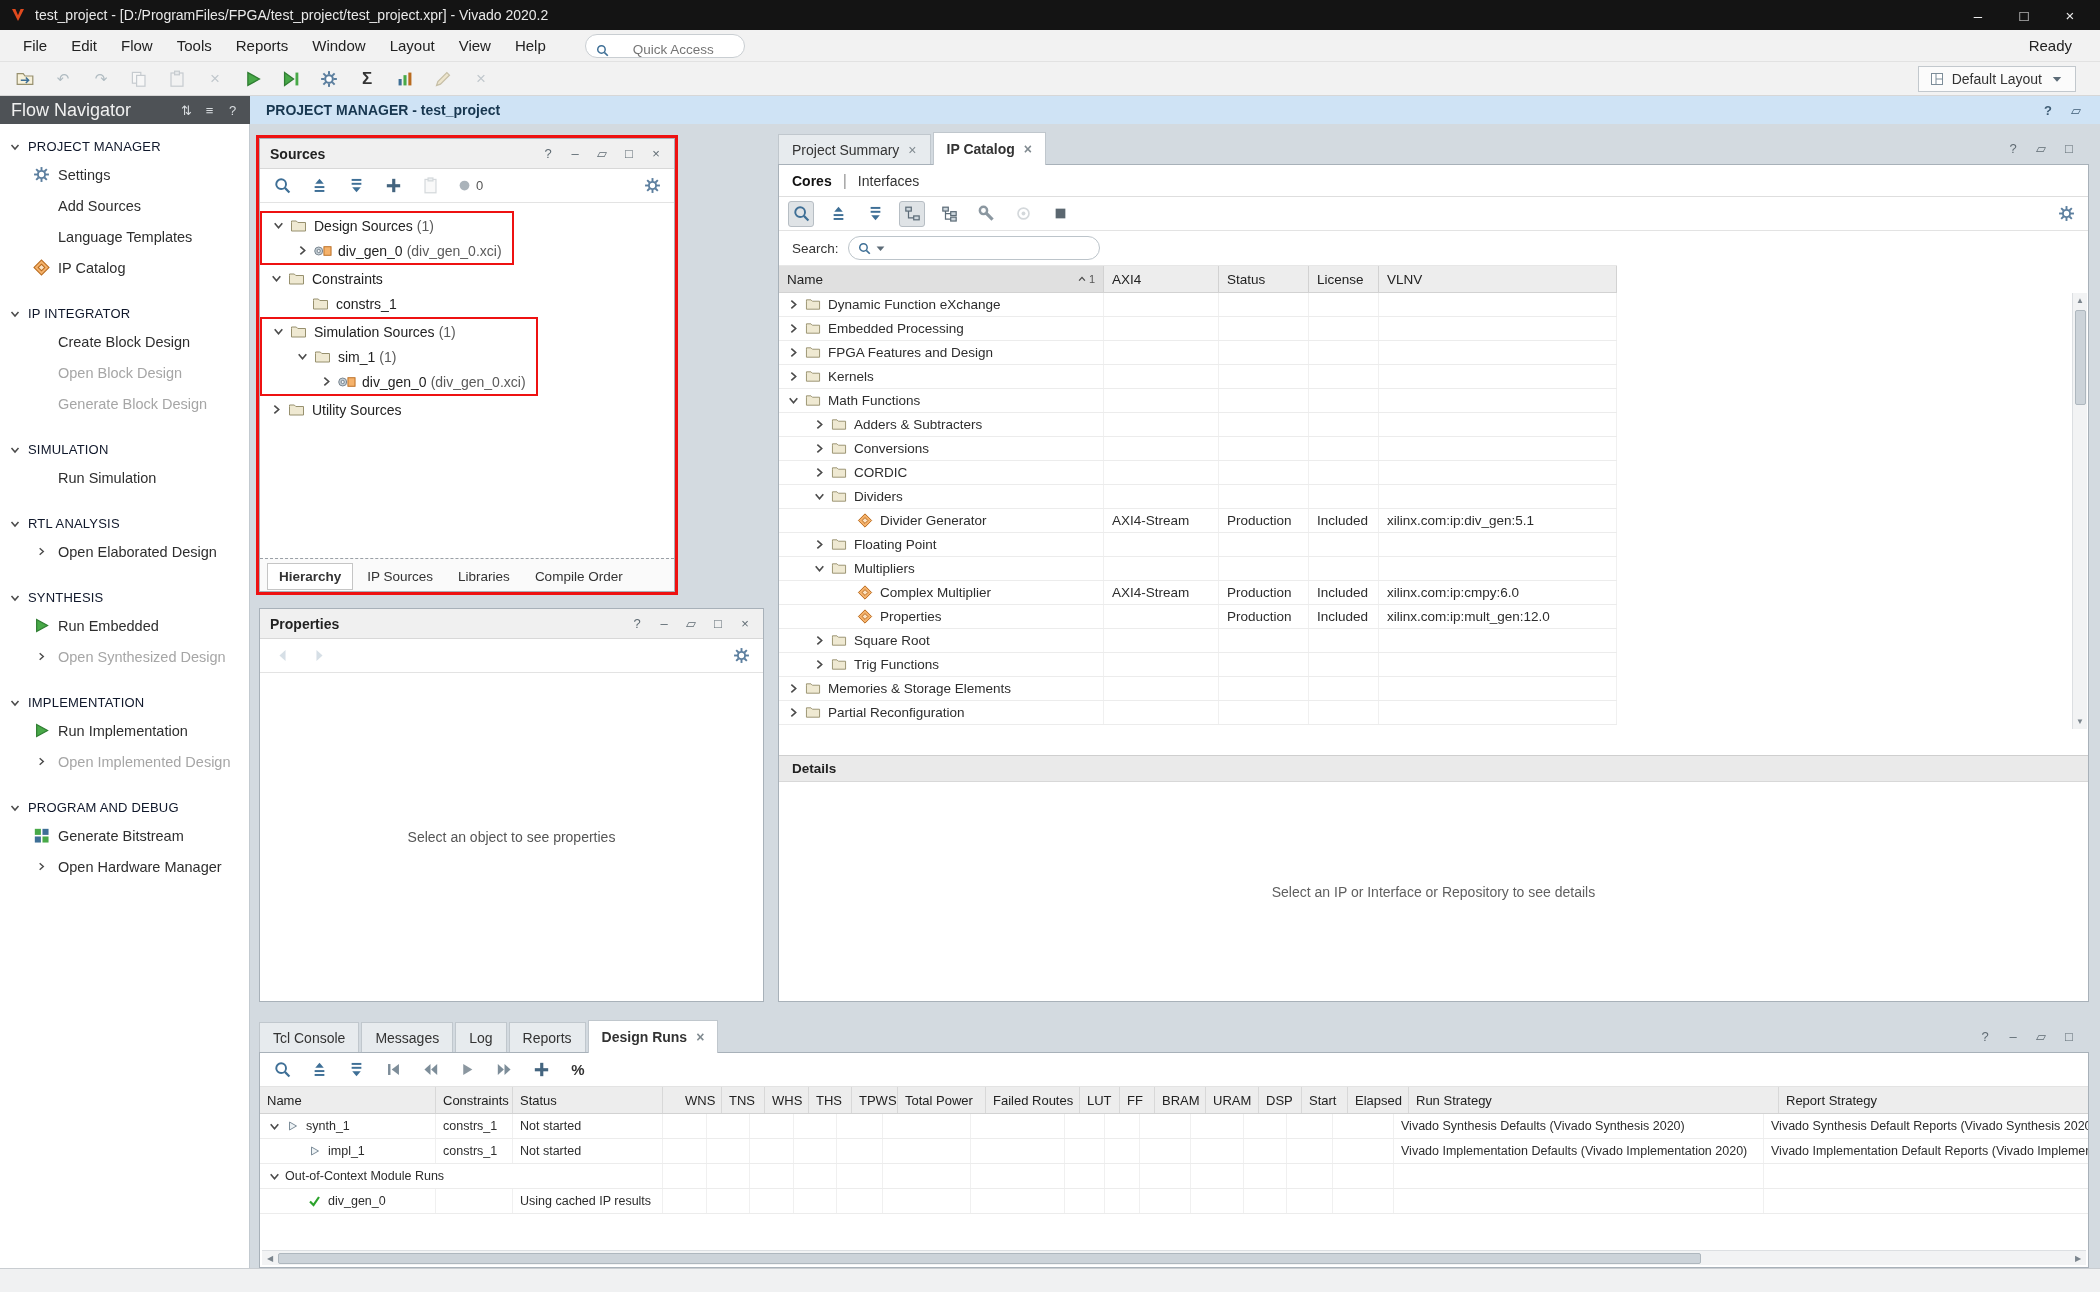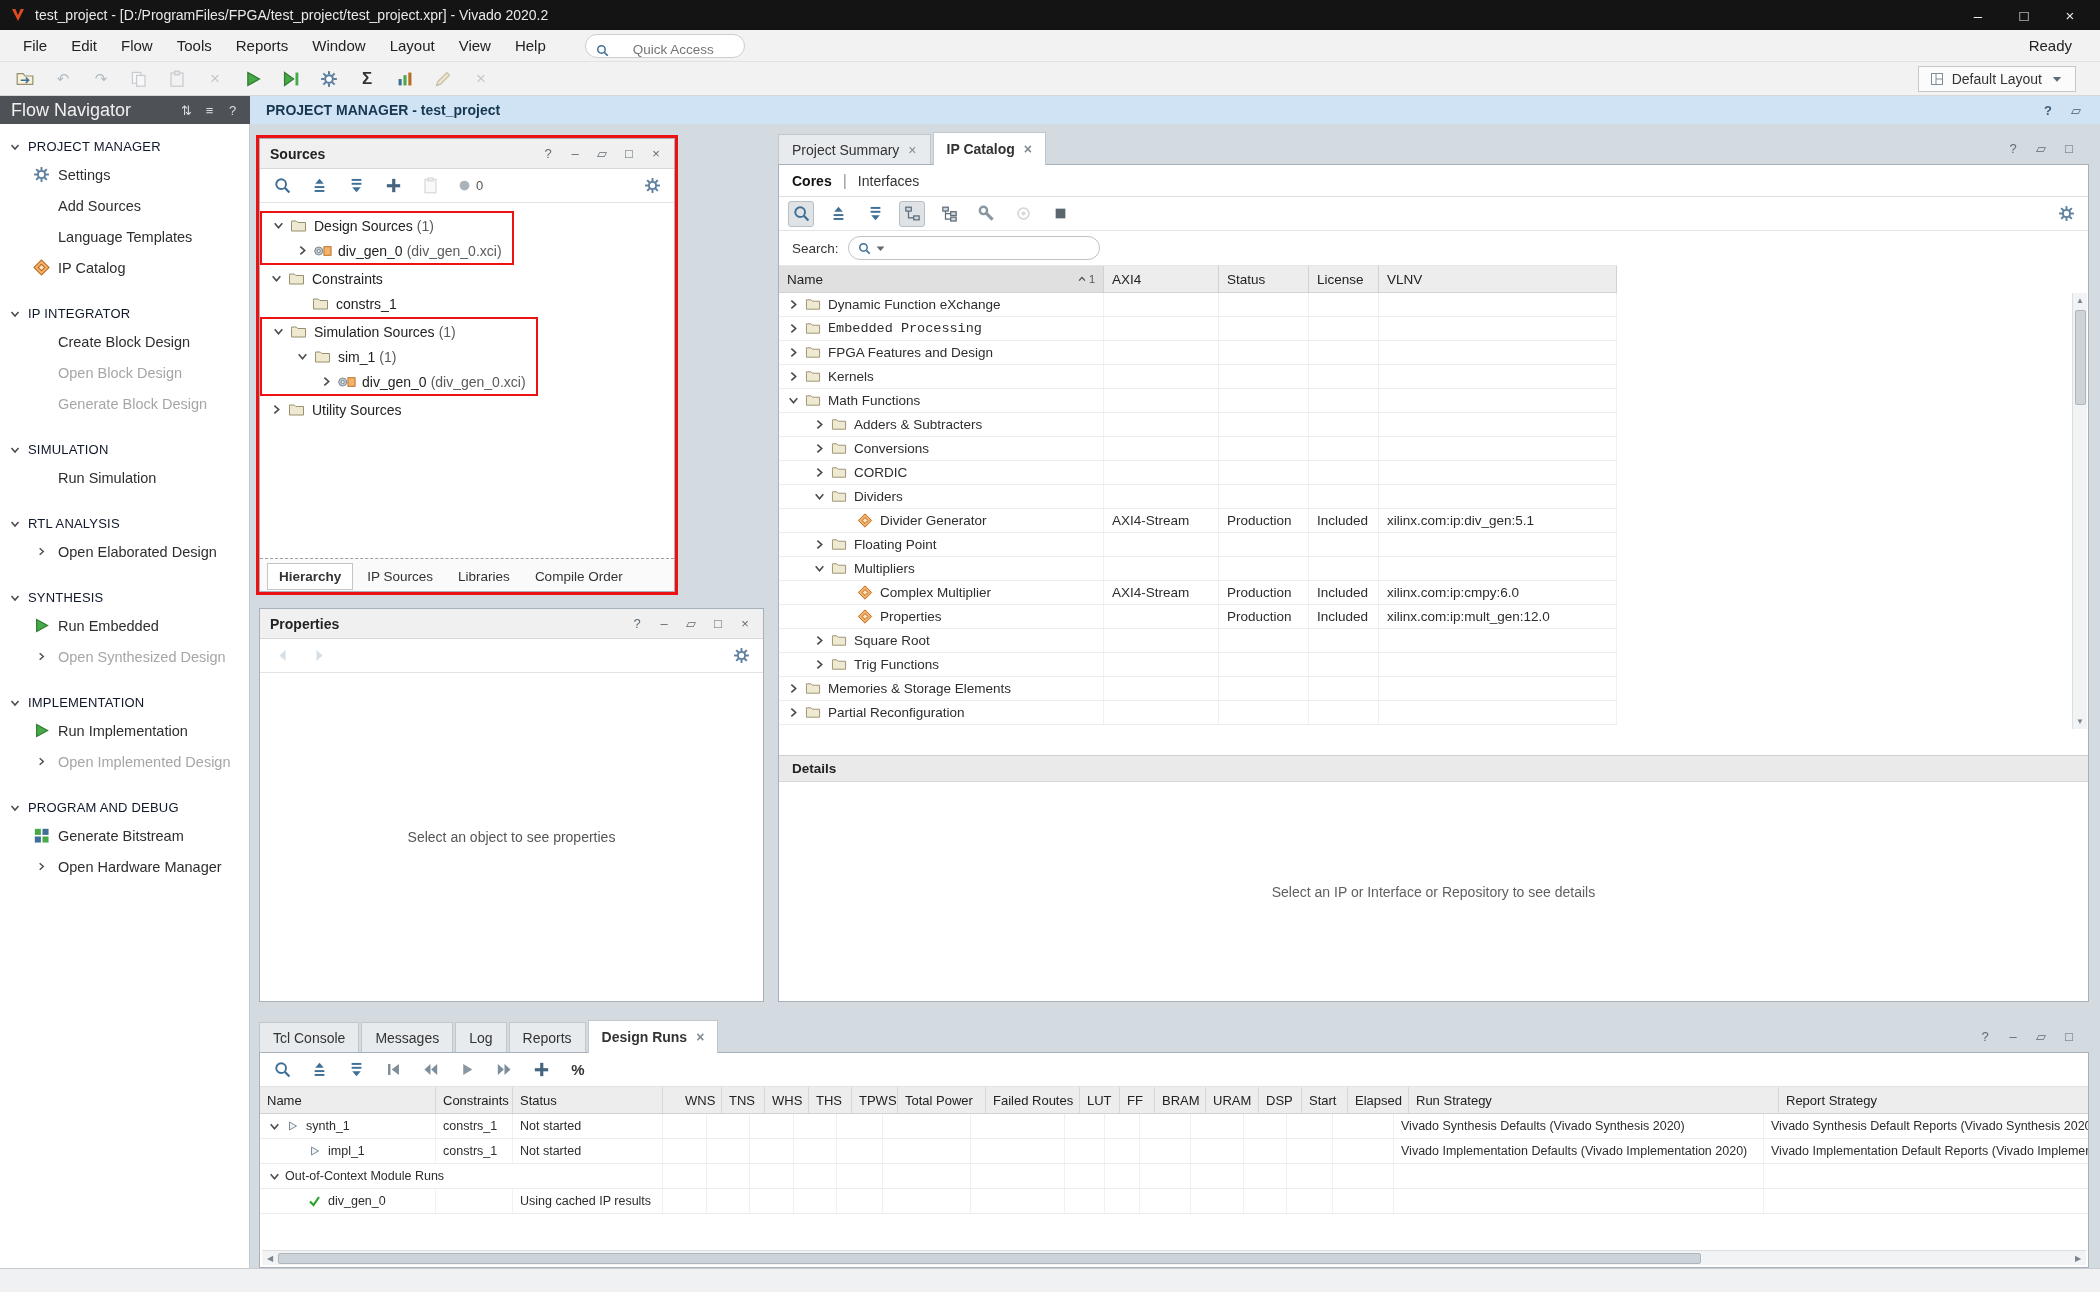--- a/index.html
+++ b/index.html
@@ -1044,21 +1044,21 @@
                 </svg>
               </span>
               <span>Dynamic Function eXchange</span>
             </div>
             <div class="ipc-cell c1"></div>
             <div class="ipc-cell c2"></div>
             <div class="ipc-cell c3"></div>
             <div class="ipc-cell c4"></div>
           </div>
           <div class="ipc-row">
-            <div class="ipc-cell c0" style="padding-left: 8px; font-family: Liberation Mono, monospace;">
+            <div class="ipc-cell c0" style="padding-left: 8px;">
               <span class="ic tree-chev">
                 <svg viewBox="0 0 12 12">
                   <path d="M4 2.5 L8 6 L4 9.5" fill="none" stroke="#4a4a4a" stroke-width="1.5"></path>
                 </svg>
               </span>
               <span class="ic node-ic">
                 <svg viewBox="0 0 16 16">
                   <path d="M1 4.5 L1 3 L5.8 3 L7.3 4.5 L15 4.5 L15 13 L1 13 Z" fill="#efe9d2" stroke="#97906e"></path>
                 </svg>
               </span>

